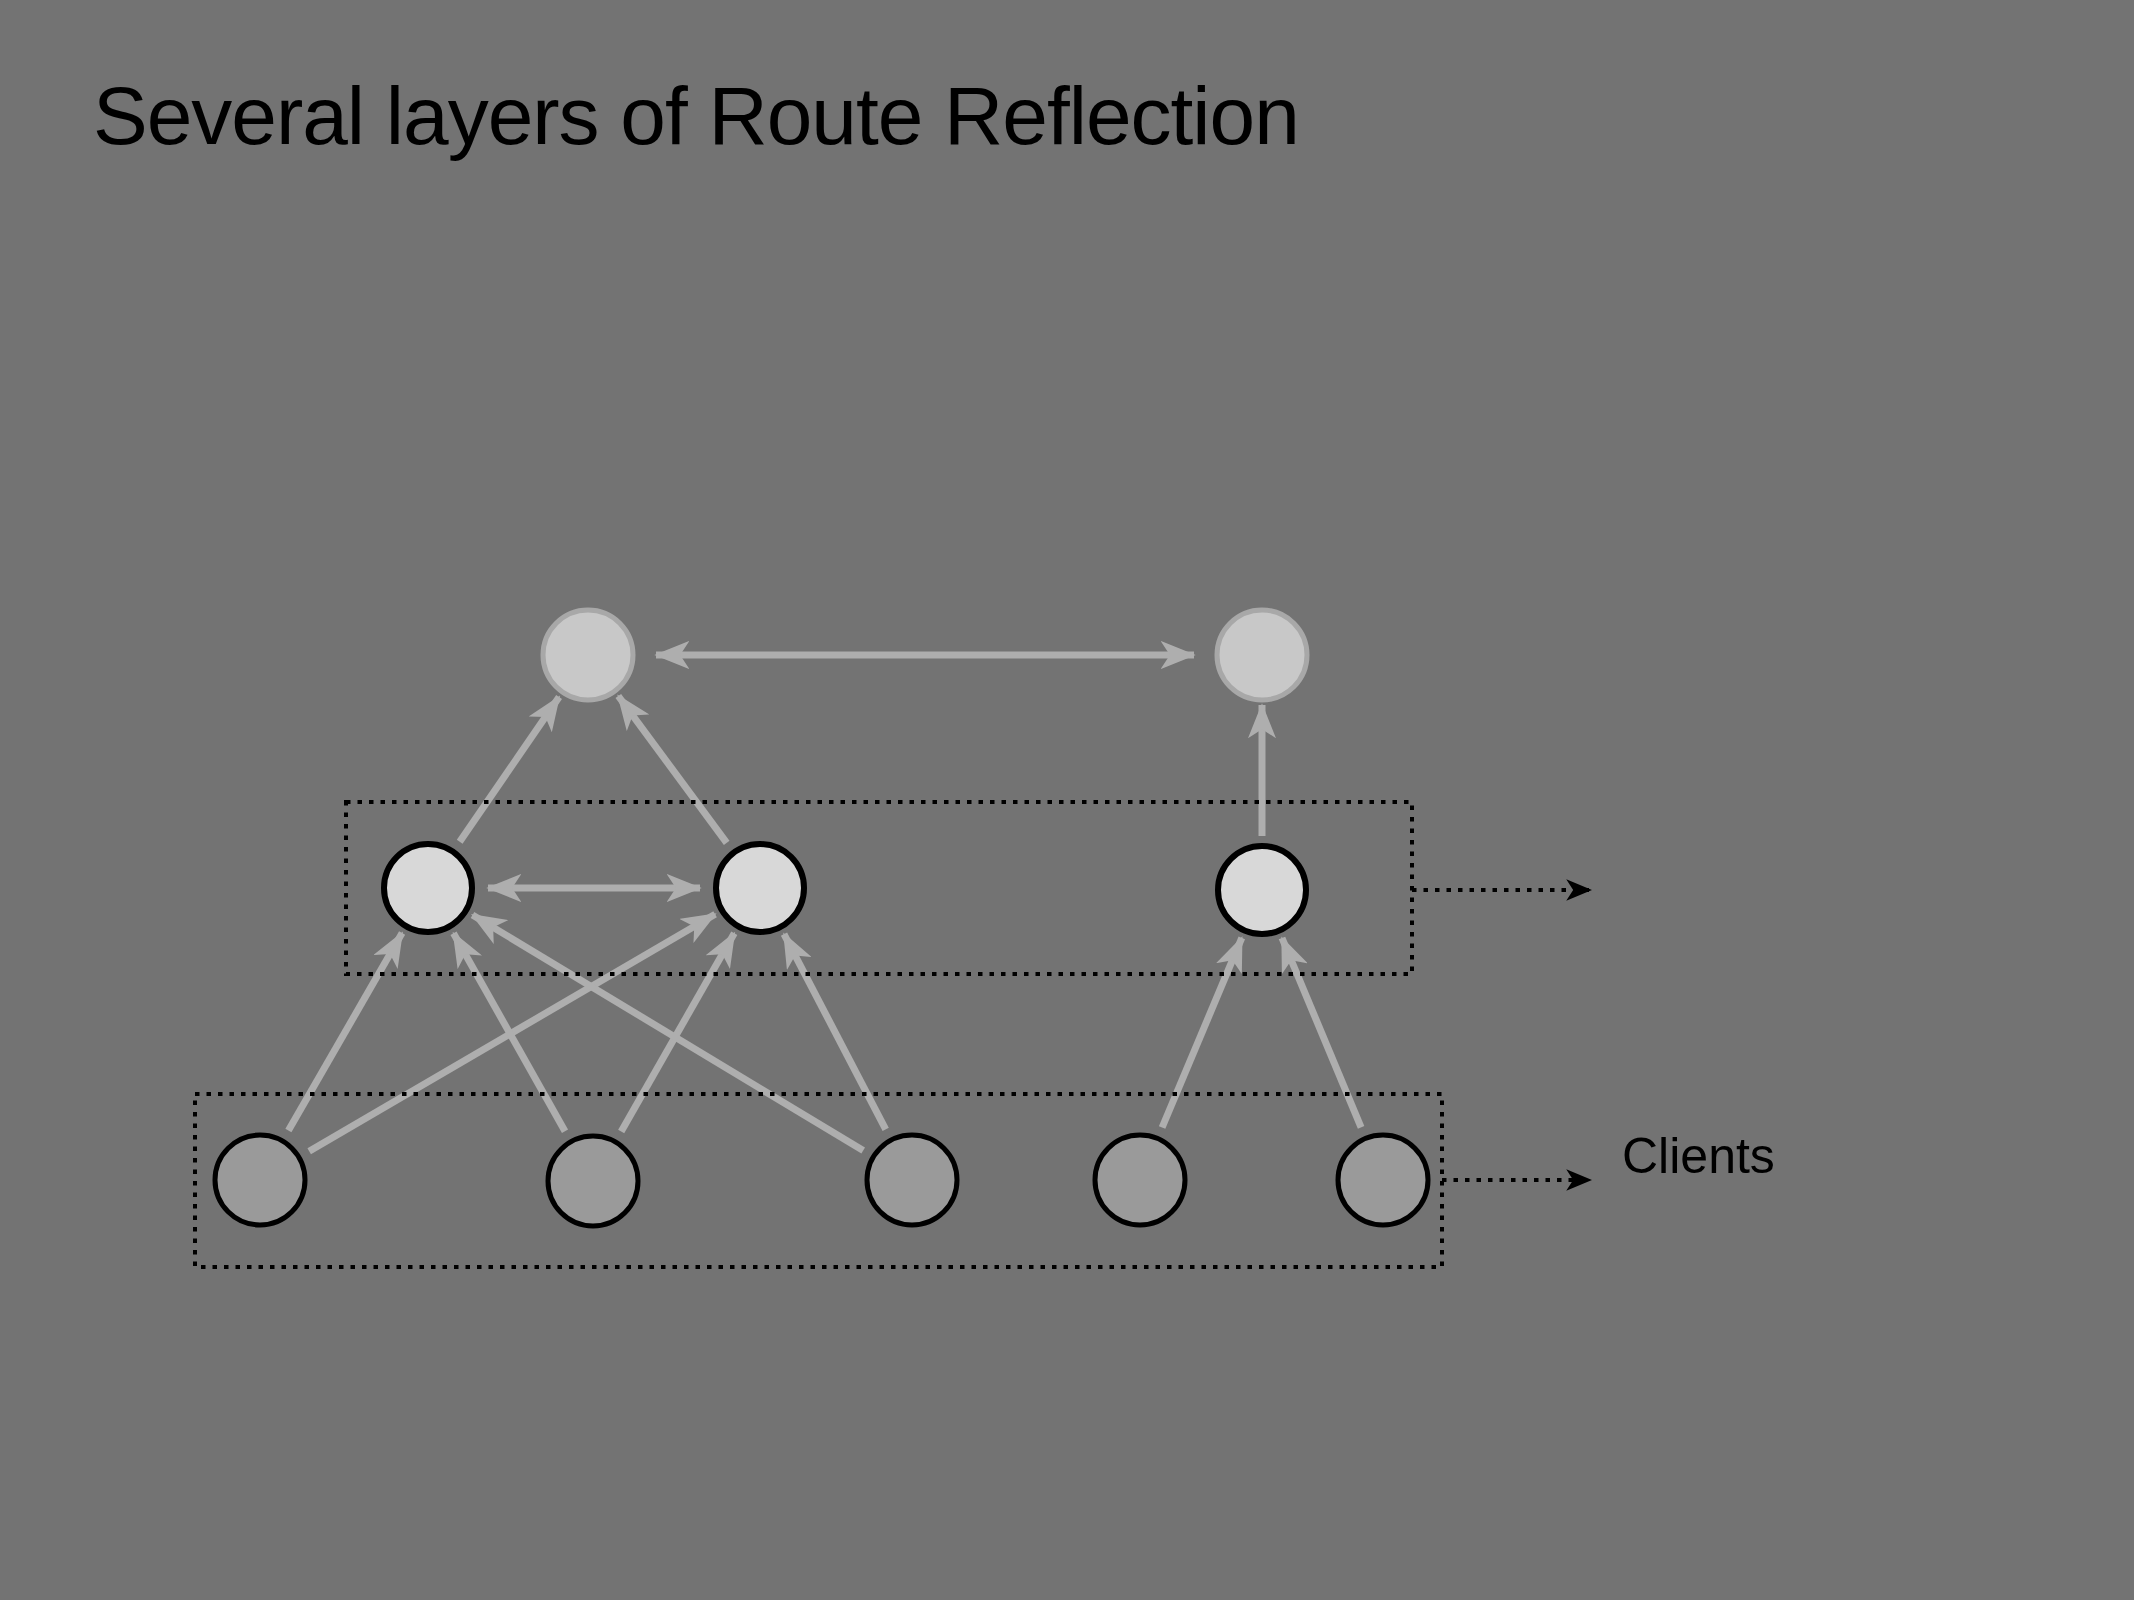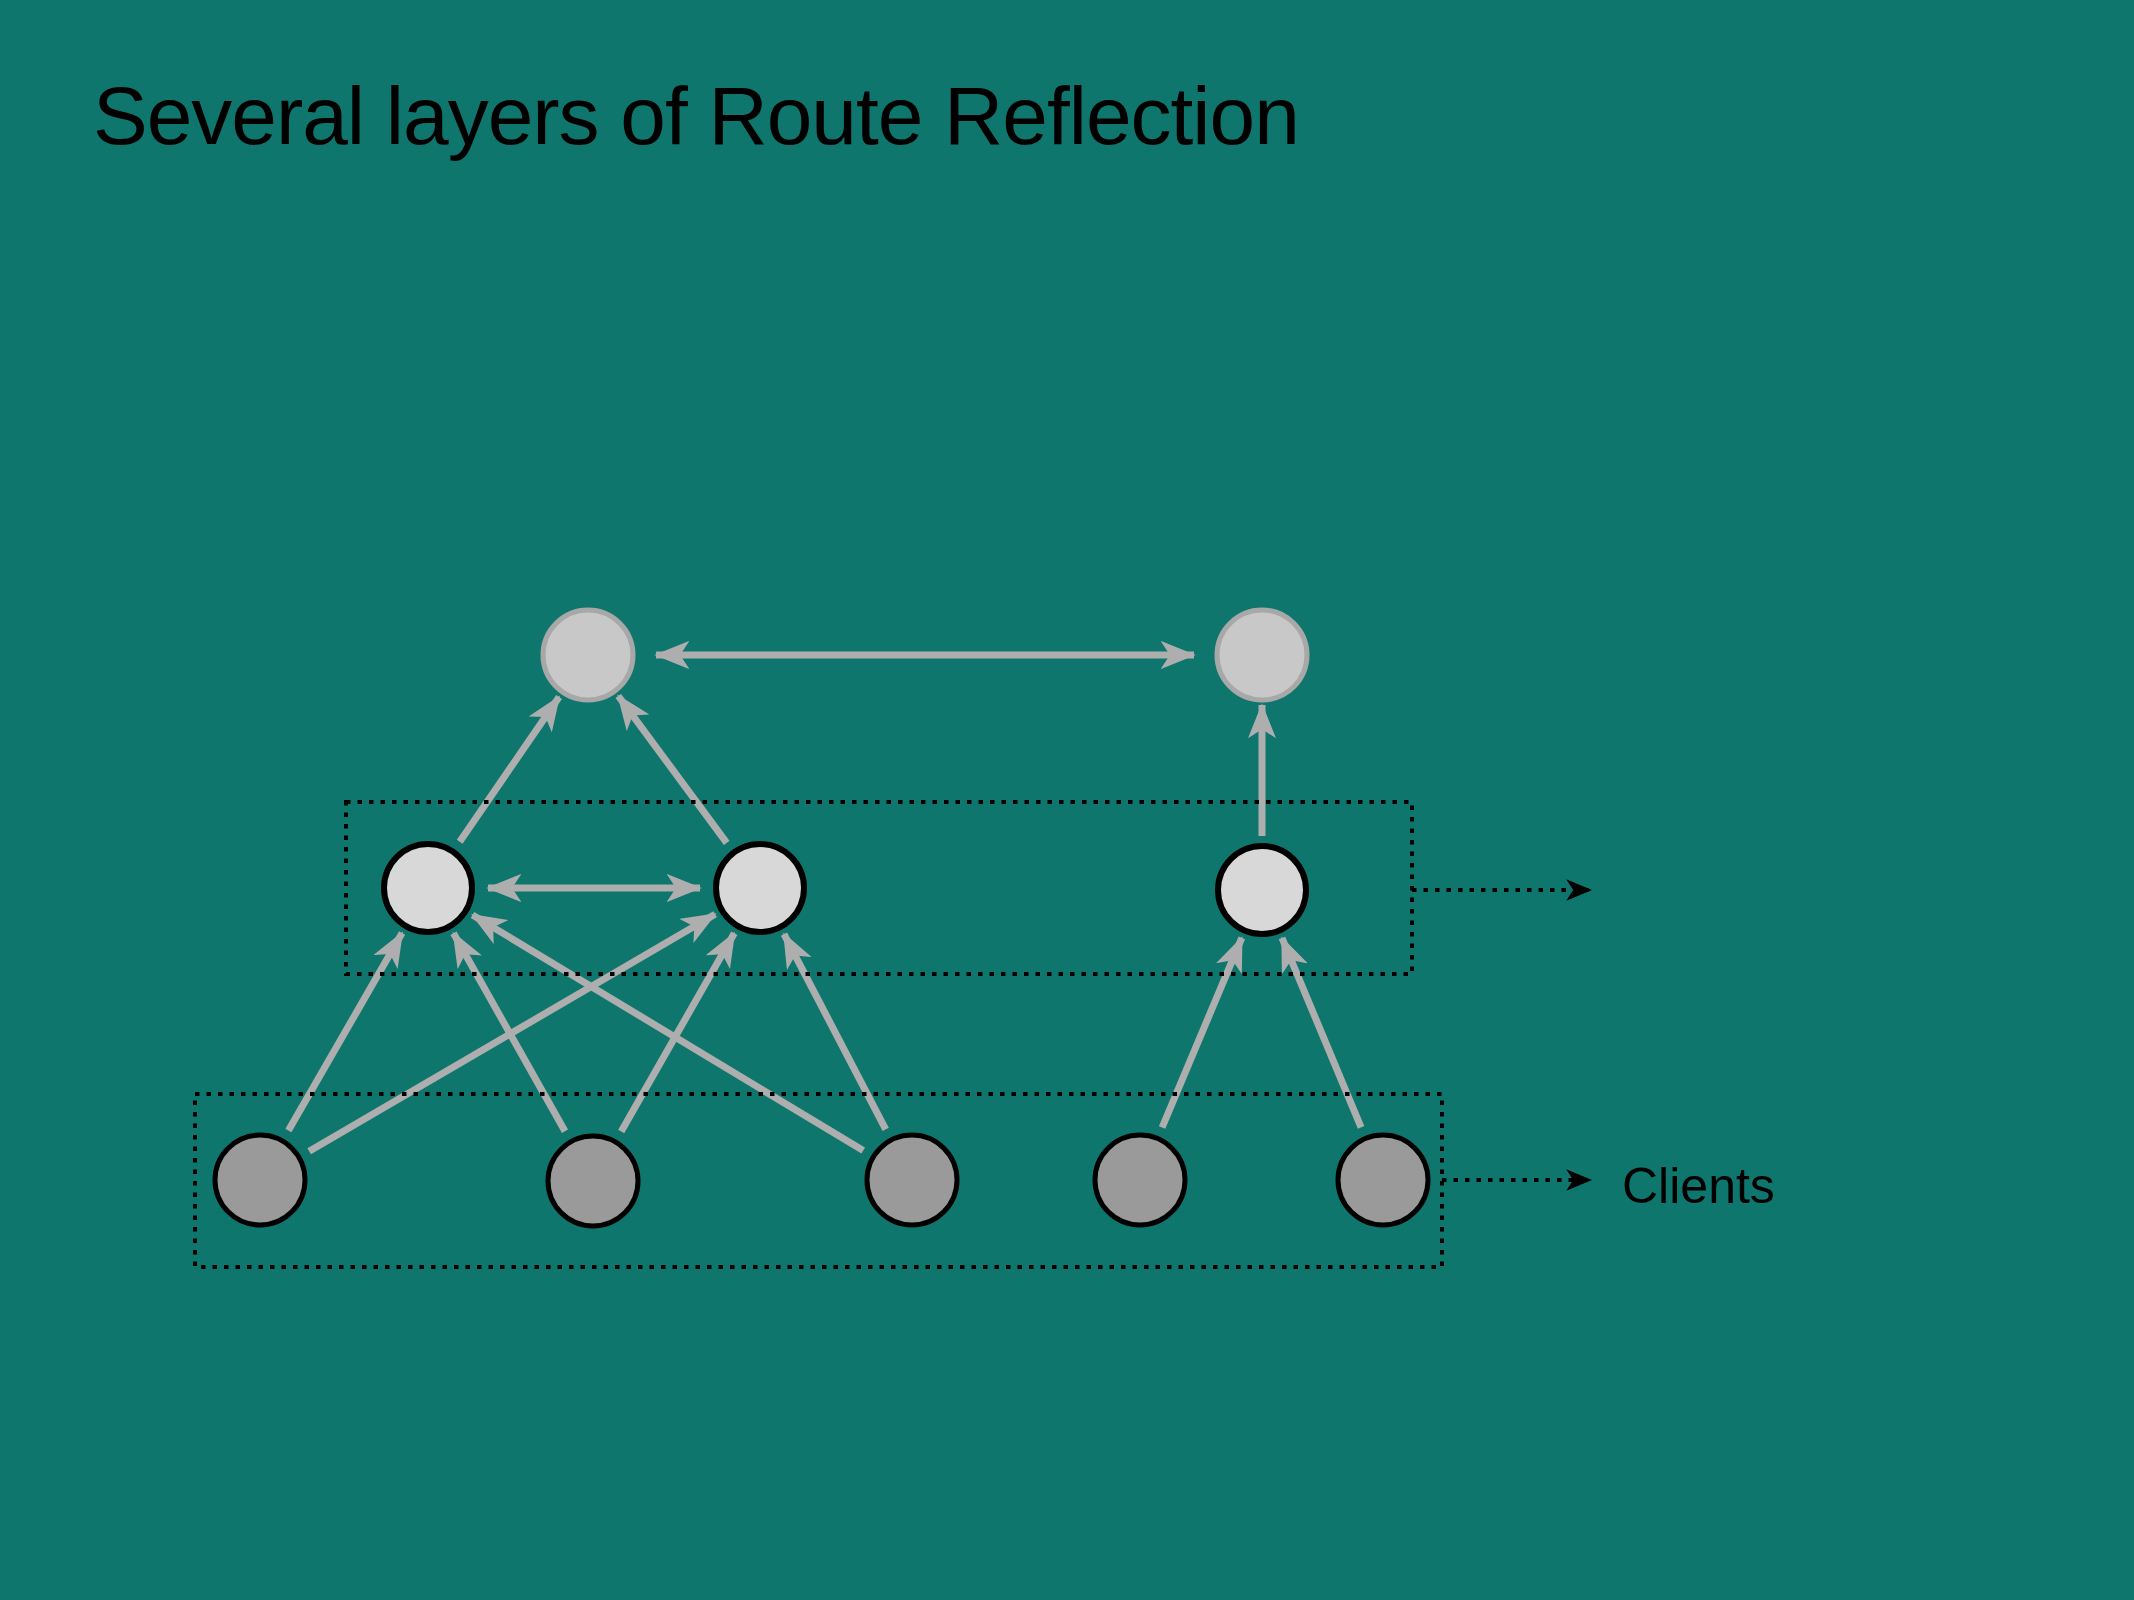--- a/index.html
+++ b/index.html
@@ -1,32 +1,32 @@
 <!DOCTYPE html>
 <html><head>
 <meta charset="utf-8">
 <style>
   html,body{margin:0;padding:0;background:#fff;}
   .slide{
-    position:relative;width:2134px;height:1600px;background:#0f766e;overflow:hidden;
+    position:relative;width:2134px;height:1600px;background:#737373;overflow:hidden;
     font-family:"Liberation Sans",sans-serif;color:#000;
   }
   .title{
     position:absolute;left:93px;top:64px;
     font-size:82px;line-height:1.27;letter-spacing:-1px;color:#000;
     white-space:nowrap;
   }
   #diagram{position:absolute;left:0;top:0;width:2134px;height:1600px;}
   #diagram svg{display:block;}
   .layer-label{
     position:absolute;font-size:50px;color:#000;white-space:nowrap;
     transform:translateY(-54%);
   }
   .layer-label.rr{left:1626px;top:892px;}
-  .layer-label.cl{left:1622px;top:1188px;}
+  .layer-label.cl{left:1622px;top:1158px;}
 </style>
 </head>
 <body>
 
 <div class="slide">
   <div class="title">
     <span>Several layers of Route Reflection</span><br>
   </div>
 
   <div id="diagram">

